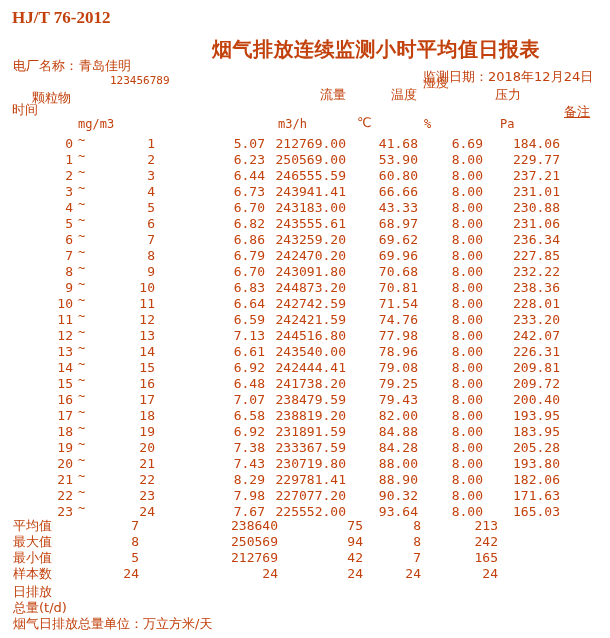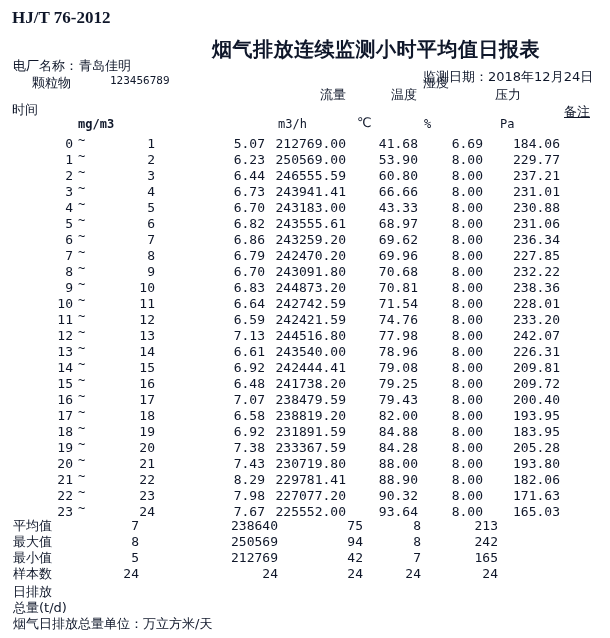--- a/index.html
+++ b/index.html
@@ -1,37 +1,37 @@
 <!DOCTYPE html>
 <html><head>
 <meta charset="utf-8">
 <style>
   html,body { margin:0; padding:0; background:#fff; }
   .page {
     position:relative; width:610px; height:638px; overflow:hidden;
-    background:#ffffff; color:#0f172a;
+    background:#ffffff; color:#c2410c;
     font-family:"DejaVu Sans", sans-serif; font-size:13px;
   }
   .abs { position:absolute; white-space:pre; }
   .standard { left:12px; top:8px; font-family:"Liberation Serif", serif; font-weight:bold; font-size:17px; }
   .title { left:212px; top:36px; font-size:20px; font-weight:bold; letter-spacing:0.5px; }
   .plant-label { left:13px; top:57px; }
   .plant-name { left:79px; top:57px; }
   .tick { left:13px; top:68px; font-family:"DejaVu Sans Mono", monospace; font-size:12px; }
   .plant-code { left:78px; top:74px; font-family:"DejaVu Sans Mono", monospace; font-size:11px;margin-left:32px; }
   .date-line { left:423px; top:68px; }
-  .hdr-pm   { left:32px;  top:74px; }
+  .hdr-pm   { left:32px;  top:89px; }
   .hdr-time { left:12px;  top:101px;font-family:Liberation Mono, monospace; }
   .hdr-flow { left:320px; top:86px; }
   .hdr-temp { left:391px; top:86px; }
   .hdr-hum  { left:423px; top:74px; }
   .hdr-press{ left:495px; top:86px; }
   .hdr-rem  { left:564px; top:103px;text-decoration:underline; }
   .unit { font-family:"DejaVu Sans Mono", monospace; font-size:12px; top:117px; }
-  .u-pm { left:78px;font-weight:bold; } .u-flow { left:278px; } .u-hum { left:424px; } .u-press { left:500px; }
+  .u-pm { left:78px; } .u-flow { left:278px; } .u-hum { left:424px; } .u-press { left:500px; }
   .u-temp { left:357px; top:115px; font-family:"DejaVu Sans", sans-serif; font-size:13px; }
   #rows { position:absolute; left:0; top:136px; width:610px; }
   #summary { position:absolute; left:0; top:518px; width:546px; }
   .row { position:relative; height:16px; }
   .cell { position:absolute; top:0; white-space:pre; text-align:right;
           font-family:"DejaVu Sans Mono", monospace; font-size:13px; line-height:15px; }
   .tilde { position:absolute; left:78px; top:-3px; font-family:"DejaVu Sans Mono", monospace; font-size:12px; }
   .c-h1   { right:537px; } .c-h2   { right:455px; }
   .c-pm   { right:345px;margin-left:12px; } .c-flow { right:264px; } .c-temp { right:192px; }
   .c-hum  { right:127px; } .c-press{ right:50px;  }

